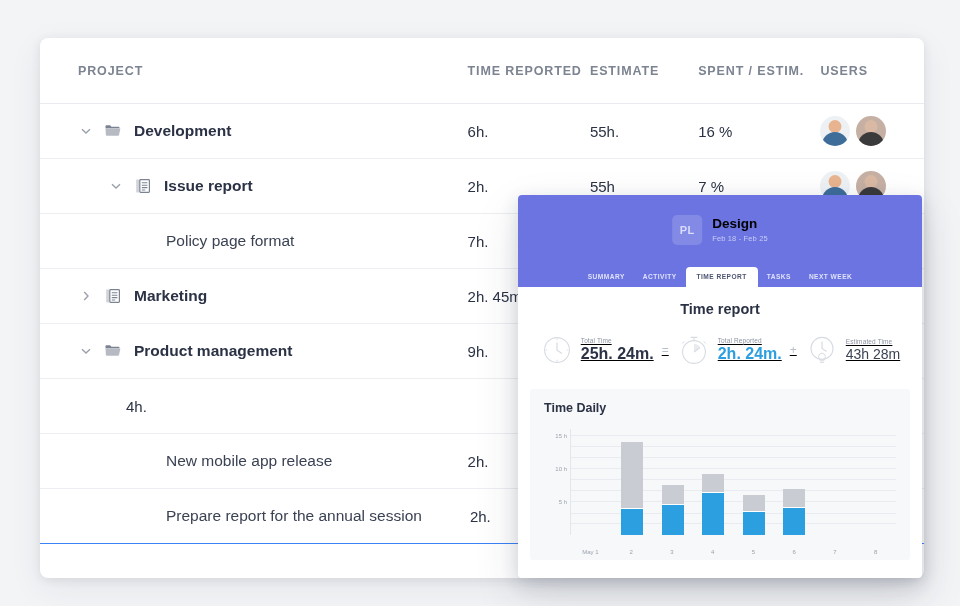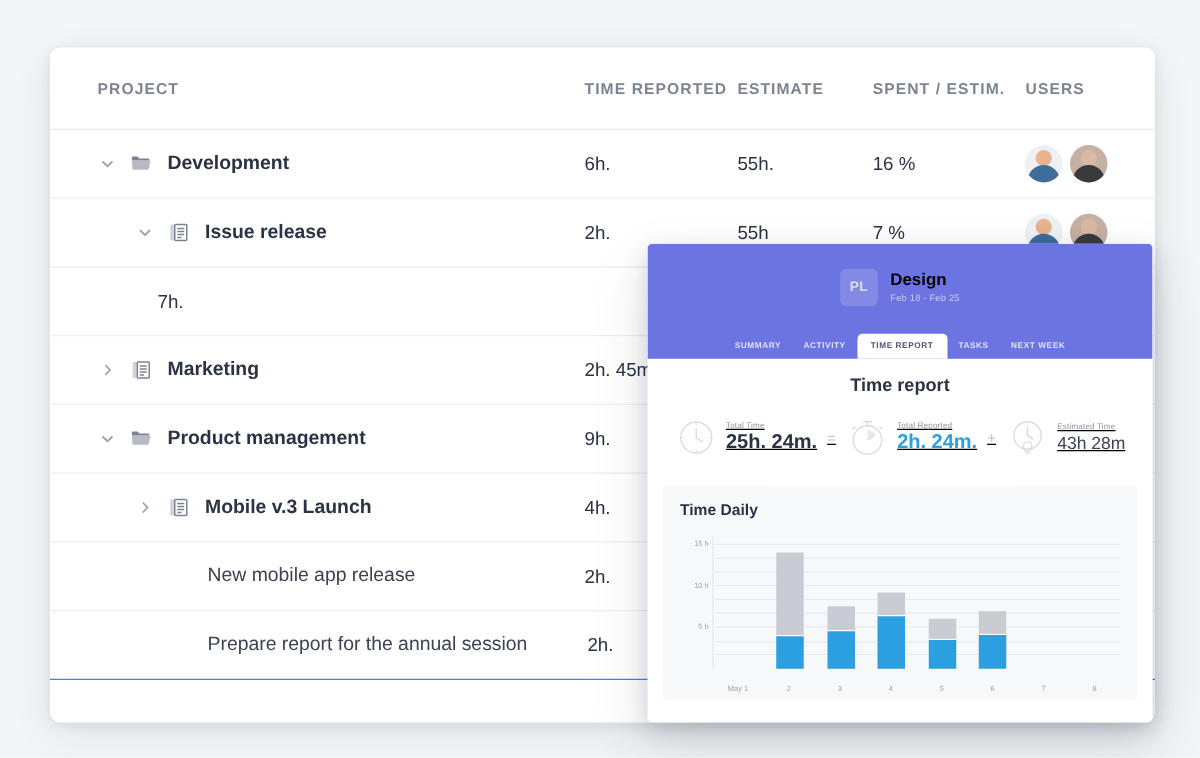--- a/index.html
+++ b/index.html
@@ -277,34 +277,40 @@
                   <path d="M4 6.2 L8 10 L12 6.2"></path>
                 </svg>
               </span>
               <span class="ricon">
                 <svg viewBox="0 0 18 18" fill="none" stroke="currentColor" stroke-width="1.2">
                   <rect x="2.2" y="2.6" width="3" height="12.8" rx=".6" fill="currentColor" opacity=".35" stroke="none"></rect>
                   <rect x="5.8" y="2.6" width="9.6" height="12.8" rx=".8"></rect>
                   <path d="M7.8 5.8h5.6M7.8 8.2h5.6M7.8 10.6h5.6M7.8 13h3.4" stroke-width="1.1"></path>
                 </svg>
               </span>
-              <span class="pname bold">Issue release</span>
+              <span class="pname bold">Issue report</span>
             </div>
           </div>
           <div class="cell col-reported">2h.</div>
           <div class="cell col-estimate">55h</div>
           <div class="cell col-spent">7 %</div>
           <div class="cell col-users">
             <div class="avatars">
               <div class="avatar av-a"></div>
               <div class="avatar av-b"></div>
             </div>
           </div>
         </div>
         <div class="trow">
+          <div class="cell col-project">
+            <div class="proj-wrap indent-2">
+              <span class="caret hidden"></span>
+              <span class="pname plain">Policy page format</span>
+            </div>
+          </div>
           <div class="cell col-reported">7h.</div>
           <div class="cell col-estimate"></div>
           <div class="cell col-spent"></div>
           <div class="cell col-users"></div>
         </div>
         <div class="trow">
           <div class="cell col-project">
             <div class="proj-wrap">
               <span class="caret">
                 <svg viewBox="0 0 16 16" fill="none" stroke="currentColor" stroke-width="1.4">
@@ -342,37 +348,20 @@
               </span>
               <span class="pname bold">Product management</span>
             </div>
           </div>
           <div class="cell col-reported">9h.</div>
           <div class="cell col-estimate"></div>
           <div class="cell col-spent"></div>
           <div class="cell col-users"></div>
         </div>
         <div class="trow">
-          <div class="cell col-project">
-            <div class="proj-wrap indent-1">
-              <span class="caret">
-                <svg viewBox="0 0 16 16" fill="none" stroke="currentColor" stroke-width="1.4">
-                  <path d="M6.2 4 L10 8 L6.2 12"></path>
-                </svg>
-              </span>
-              <span class="ricon">
-                <svg viewBox="0 0 18 18" fill="none" stroke="currentColor" stroke-width="1.2">
-                  <rect x="2.2" y="2.6" width="3" height="12.8" rx=".6" fill="currentColor" opacity=".35" stroke="none"></rect>
-                  <rect x="5.8" y="2.6" width="9.6" height="12.8" rx=".8"></rect>
-                  <path d="M7.8 5.8h5.6M7.8 8.2h5.6M7.8 10.6h5.6M7.8 13h3.4" stroke-width="1.1"></path>
-                </svg>
-              </span>
-              <span class="pname bold">Mobile v.3 Launch</span>
-            </div>
-          </div>
           <div class="cell col-reported">4h.</div>
           <div class="cell col-estimate"></div>
           <div class="cell col-spent"></div>
           <div class="cell col-users"></div>
         </div>
         <div class="trow">
           <div class="cell col-project">
             <div class="proj-wrap indent-2">
               <span class="caret hidden"></span>
               <span class="pname plain">New mobile app release</span>

